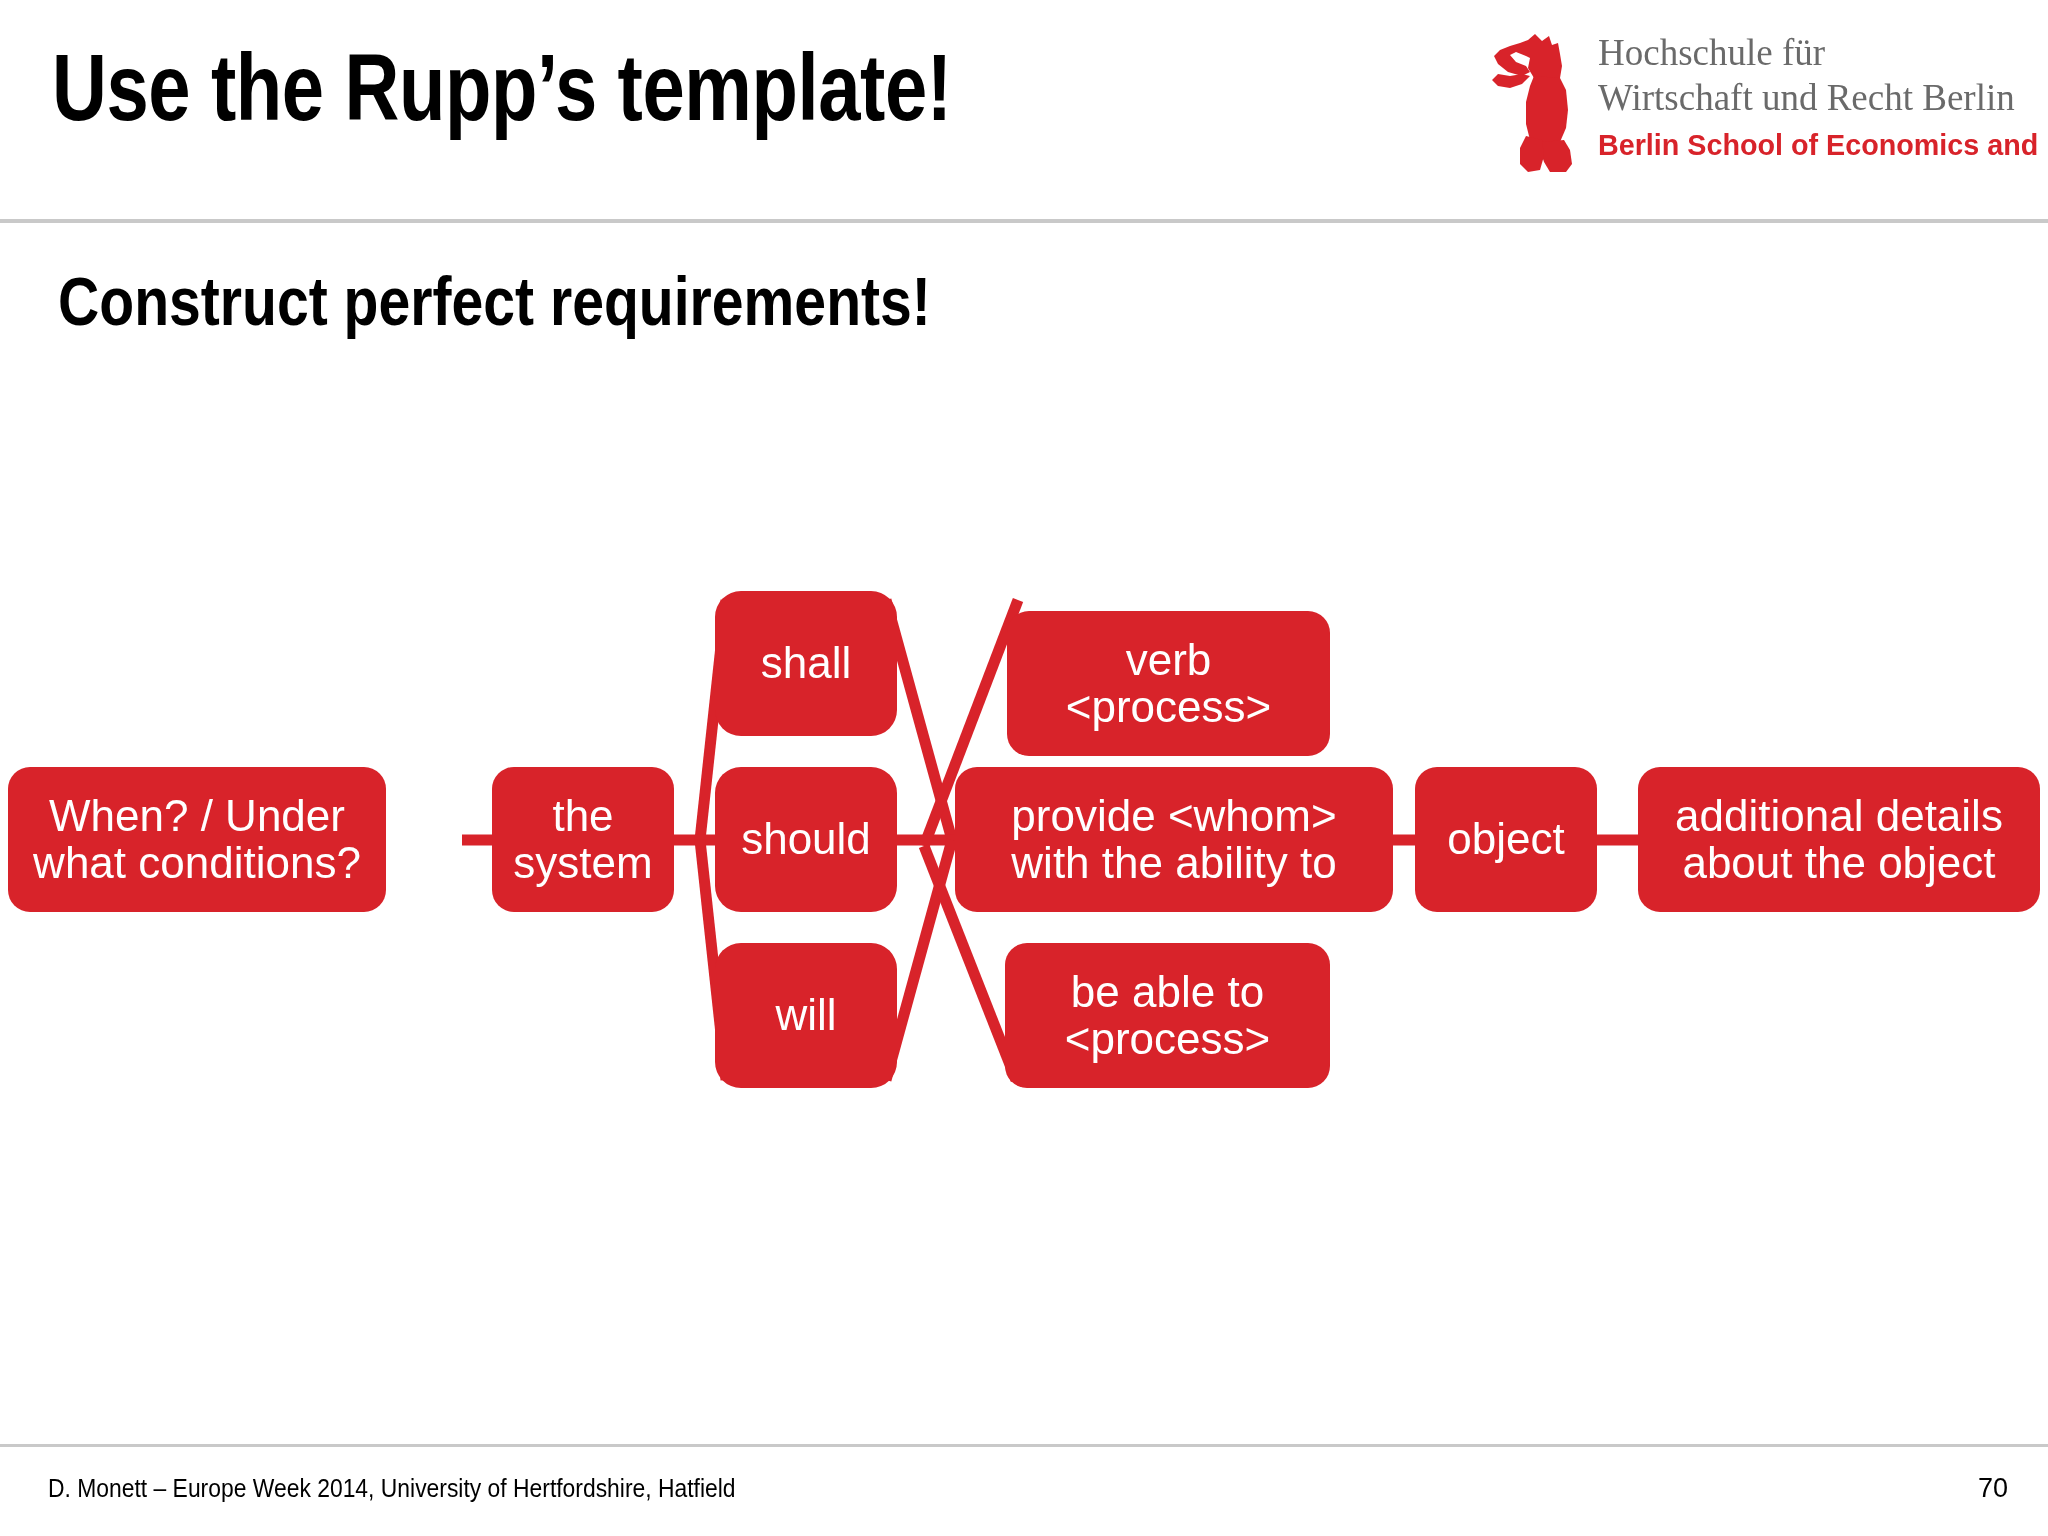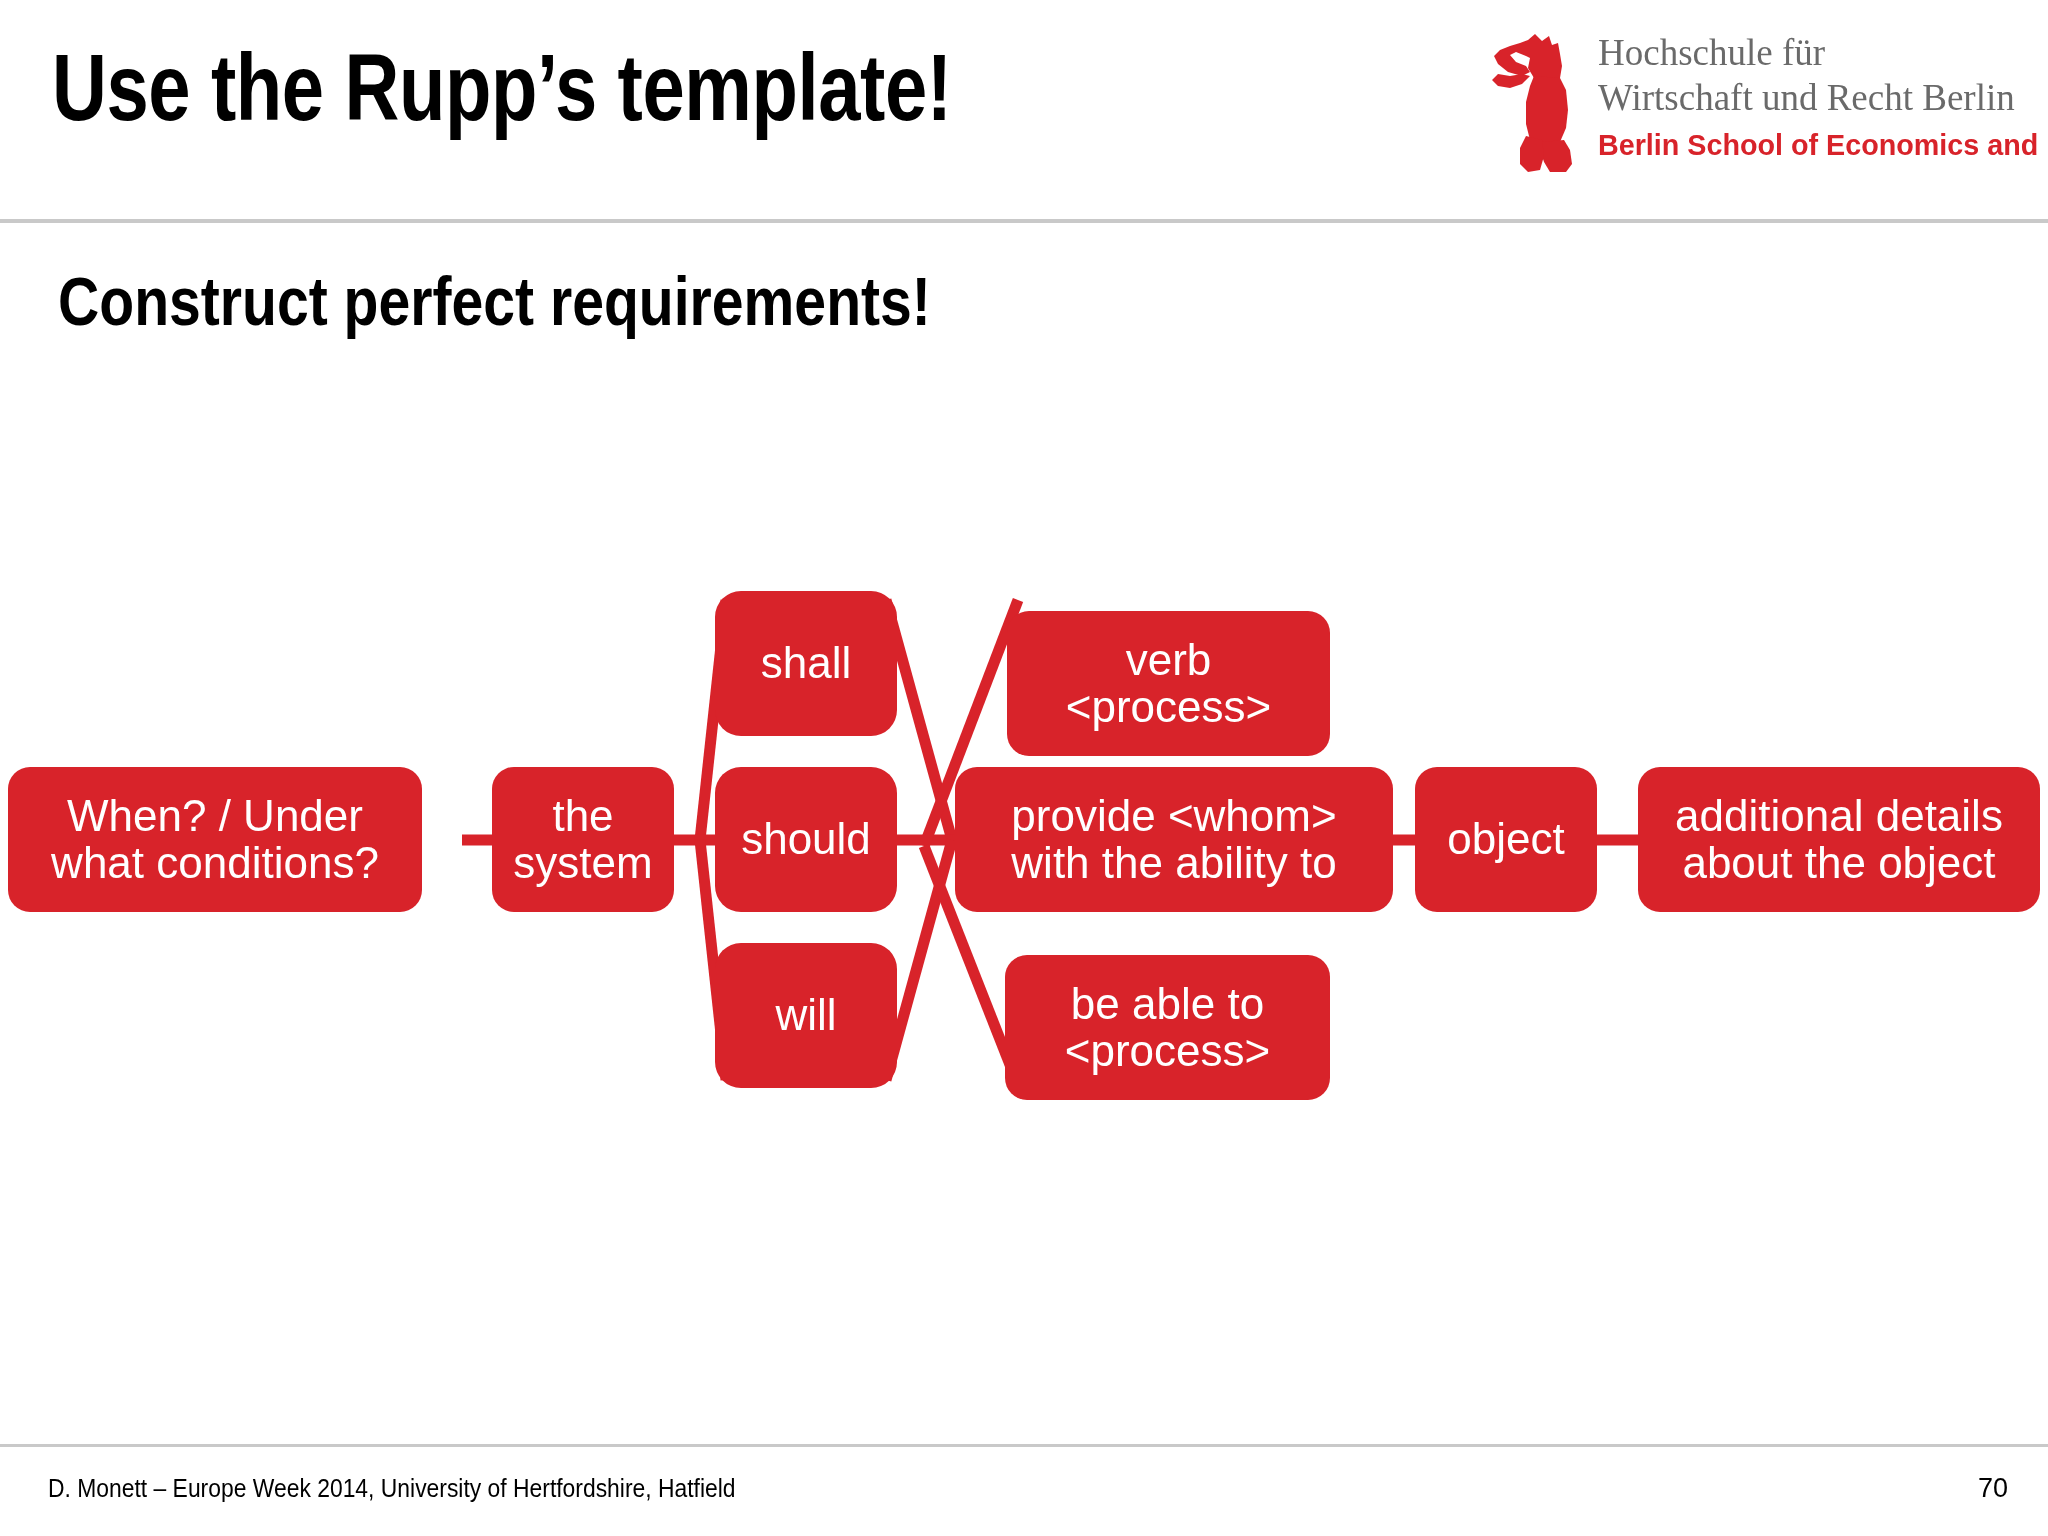--- a/index.html
+++ b/index.html
@@ -131,28 +131,28 @@
     text-align: center;
     font-family: "Liberation Sans", sans-serif;
     font-size: 44px;
     line-height: 1.06;
     box-sizing: border-box;
     padding: 4px 10px;
     white-space: pre-line;
   }
 
   
-  #node-condition   { left: 8px;    top: 207px; width: 414px;  height: 145px; border-radius: 22px; }
+  #node-condition   { left: 8px;    top: 207px; width: 378px;  height: 145px; border-radius: 22px; }
   #node-system      { left: 492px;  top: 207px; width: 182px;  height: 145px; border-radius: 22px; }
   #node-shall       { left: 715px;  top: 31px;  width: 182px;  height: 145px; border-radius: 26px; }
   #node-should      { left: 715px;  top: 207px; width: 182px;  height: 145px; border-radius: 26px; }
   #node-will        { left: 715px;  top: 383px; width: 182px;  height: 145px; border-radius: 26px; }
   #node-verb        { left: 1007px; top: 31px;  width: 323px;  height: 145px; border-radius: 22px; margin-top: 20px; }
   #node-provide     { left: 955px;  top: 207px; width: 438px;  height: 145px; border-radius: 22px; }
-  #node-beable      { left: 1005px; top: 383px; width: 325px;  height: 145px; border-radius: 22px; margin-top: 12px; }
+  #node-beable      { left: 1005px; top: 383px; width: 325px;  height: 145px; border-radius: 22px; }
   #node-object      { left: 1415px; top: 207px; width: 182px;  height: 145px; border-radius: 22px; }
   #node-details     { left: 1638px; top: 207px; width: 402px;  height: 145px; border-radius: 22px; }
 
   
   #footer-rule {
     position: absolute;
     left: 0;
     top: 1444px;
     width: 2048px;
     height: 3px;

